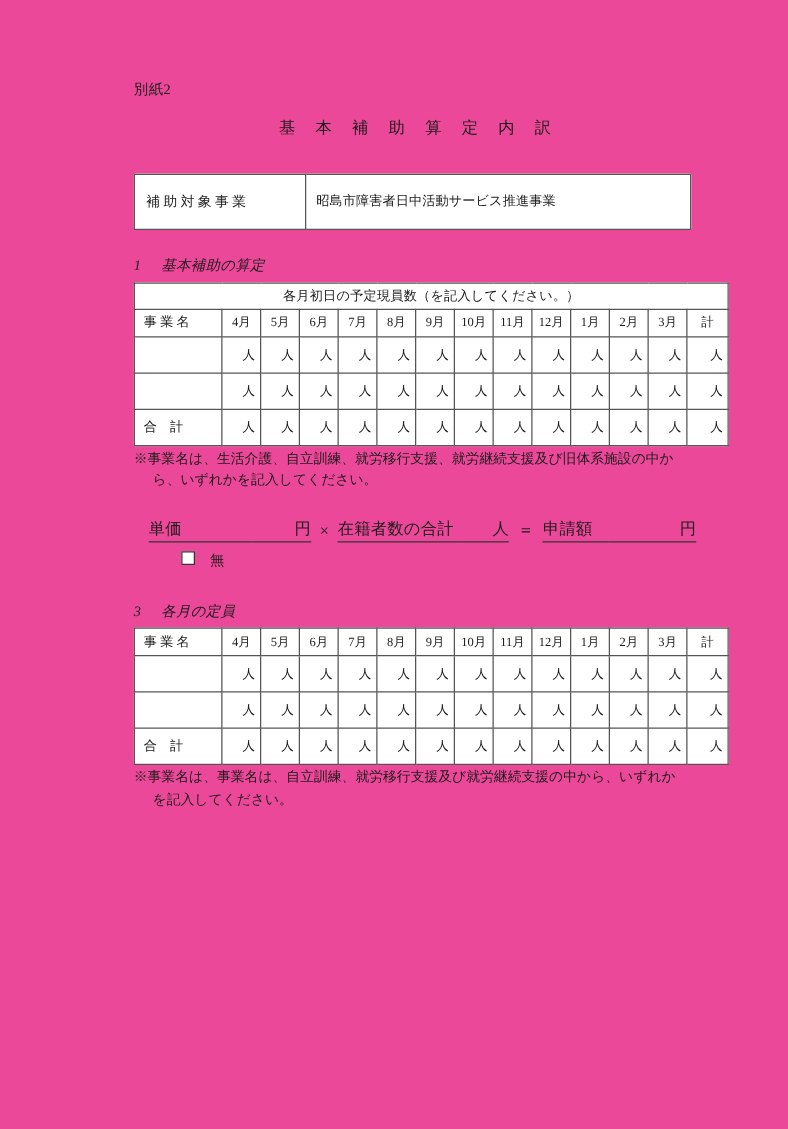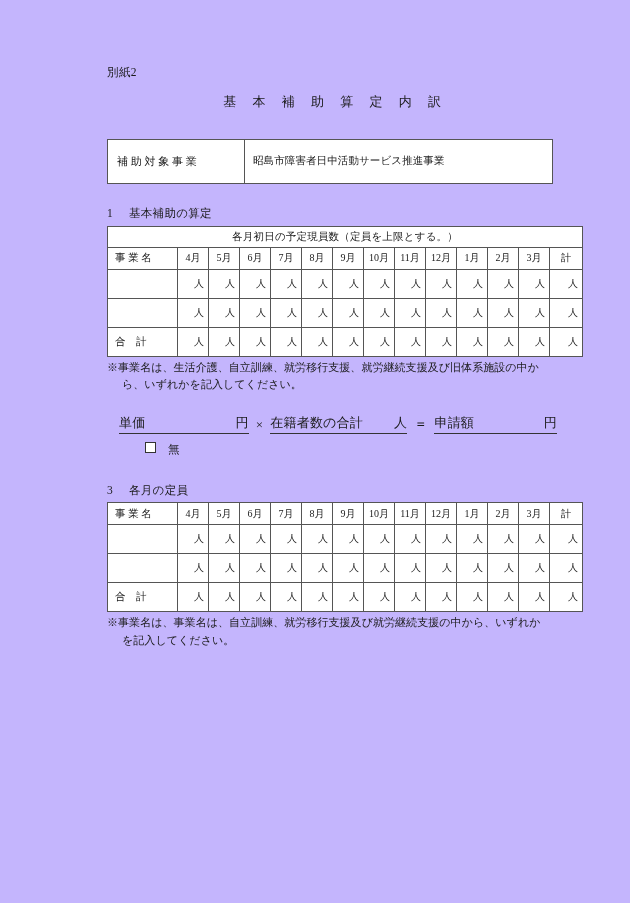--- a/index.html
+++ b/index.html
@@ -15,21 +15,21 @@
     font-family: "Liberation Serif", "DejaVu Serif", serif;
     color: #1a1a1a;
     overflow: hidden;
   }
 
   .page {
     position: absolute;
     left: 0; top: 0;
     width: 630px;
     height: 903px;
-    background: #c4b5fd;
+    background: #ec4899;
   }
 
   .content {
     position: absolute;
     left: 107px;
     top: 66px;
     width: 450px;
   }
 
   
@@ -84,20 +84,21 @@
     justify-content: space-between;
   }
   .spread > span { display: inline-block; }
 
   
   .sec-head {
     font-size: 11.5px;
     margin: 22px 0 5px 0;
     line-height: 1.3;
     letter-spacing: 0.3px;
+    font-style: italic;
   }
   .sec-head .num { display: inline-block; width: 22px; }
 
   
   table.months {
     width: 444px;
     margin: 0;
   }
   table.months col.c-name { width: 70px; }
   table.months col.c-mon  { width: 31px; }
@@ -217,21 +218,21 @@
           <col class="c-mon">
           <col class="c-mon">
         <col class="c-mon">
           <col class="c-mon">
           <col class="c-mon">
           <col class="c-mon">
         <col class="c-sum">
       </colgroup>
       <tbody>
         <tr>
-          <td class="cap" colspan="14">各月初日の予定現員数（定員を上限とする。）</td>
+          <td class="cap" colspan="14">各月初日の予定現員数（を記入してください。）</td>
         </tr>
         <tr>
           <td class="hname">
             <span class="spread">
               <span>事 業 名</span>
             </span>
           </td>
           <td class="hmon">4月</td>
           <td class="hmon">5月</td>
           <td class="hmon">6月</td>

